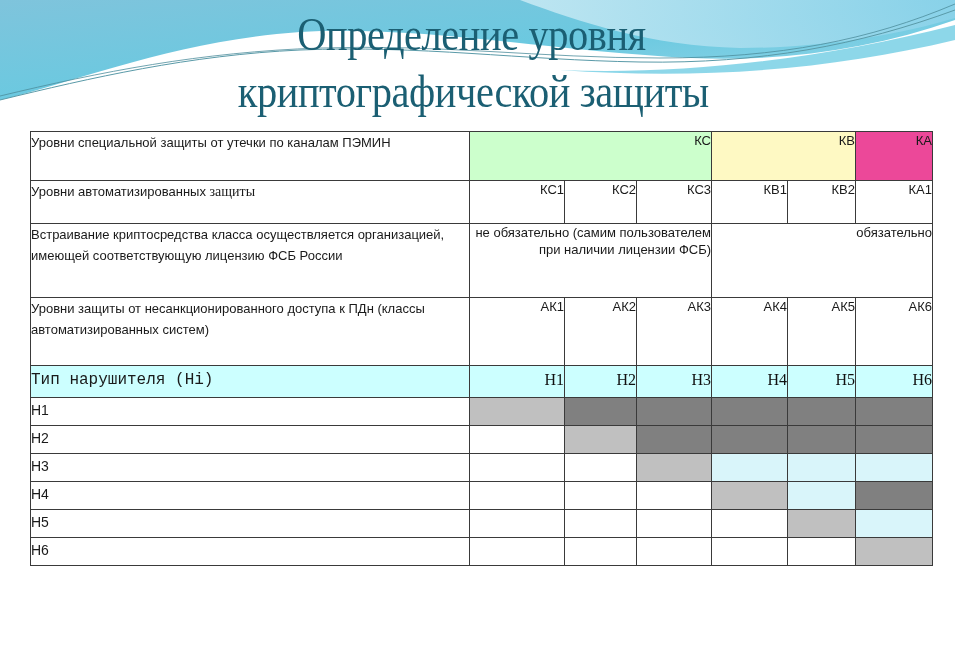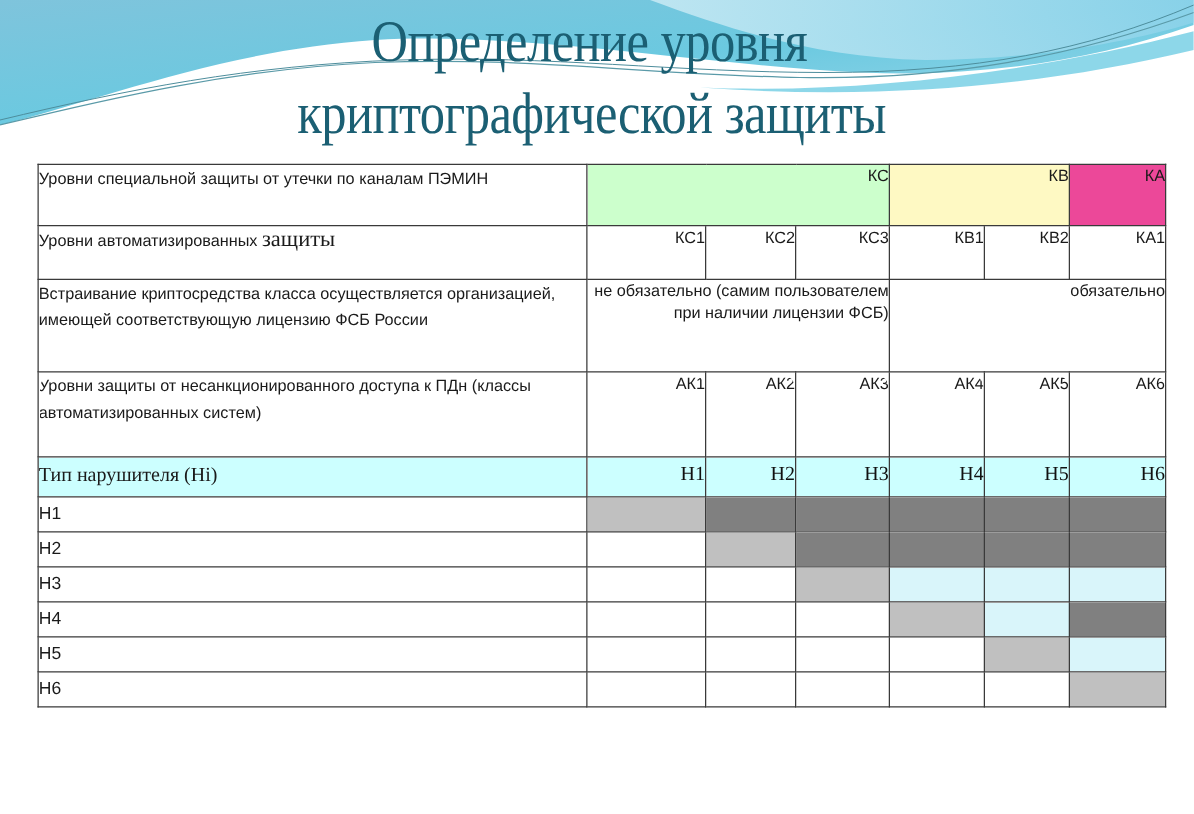--- a/index.html
+++ b/index.html
@@ -31,41 +31,41 @@
       padding: 0;
       vertical-align: top;
       font-size: 13px; color: #1a1a1a;
       overflow: hidden;
     }
     td.label {
       font-size: 15.5px; line-height: 21px;
       padding: 5px 8px 3px 9px;
       color: #111;
     }
-    td.label .serif { font-family: "Liberation Serif", serif; font-size: 18px; }
+    td.label .serif { font-family: "Liberation Serif", serif; font-size: 14px; }
     td.val {
       text-align: right; font-size: 13px; line-height: 17px;
       padding-top: 7px; color: #222;
     }
     td.val-tight { padding-top: 4px; }
     .r1 td { height: 48px; margin-top: 36px; }
     .r2 td { height: 42px; }
     .r3 td { height: 44px; }
     .r4 td { height: 73px; margin-left: 44px; }
-    .r5 td { height: 67px; border-radius: 13px; }
+    .r5 td { height: 67px; }
     .r6 td { height: 26px; }
     .rh td { height: 23px; }
 
     .c-ks { background: #ccffcc; }
     .c-kv { background: #fef9c3; }
     .c-ka { background: #ec4899; }
     .c-cyan { background: #ccffff; }
 
     .r6 td.label {
-      font-family: Liberation Serif, serif; font-size: 16px;
+      font-family: Liberation Mono, monospace; font-size: 16px;
       padding-top: 4px; padding-bottom: 0;
     }
     .r6 td.val {
       font-family: "Liberation Serif", serif; font-size: 16px;
       padding-top: 5px; color: #111;
     }
     .rh td.label { font-size: 14px; padding-top: 4px; padding-bottom: 0; line-height: 17px; }
 
     .cell-light { background: #c0c0c0; }
     .cell-dark { background: #808080; }

